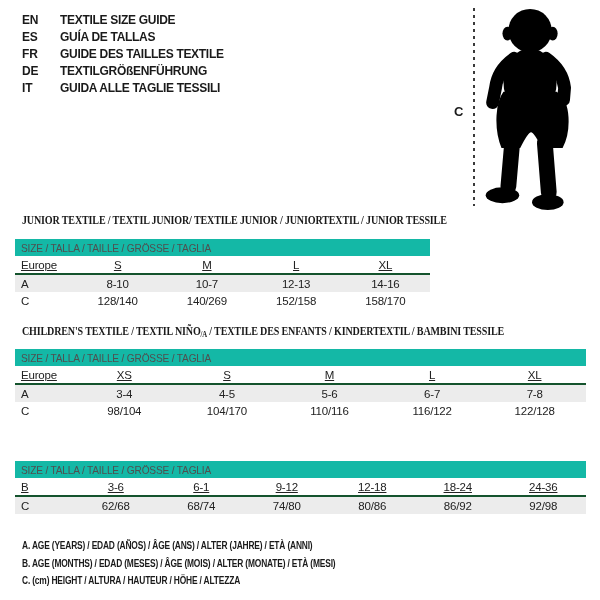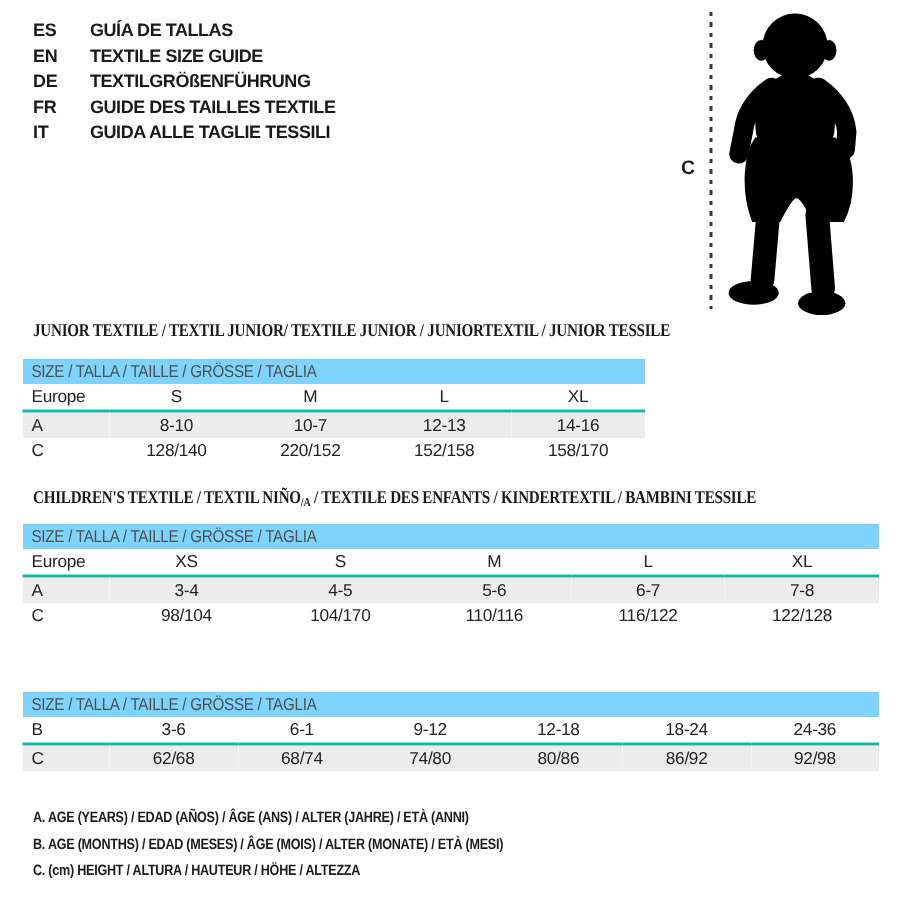--- a/index.html
+++ b/index.html
@@ -25,53 +25,53 @@
 
   
   .sec-title{position:absolute;left:22px;font-weight:bold;font-size:12px;line-height:16px;font-family:Liberation Serif, serif;}
   .sub{font-size:8px;vertical-align:-2px;}
 
   
   table{position:absolute;left:15px;border-collapse:collapse;table-layout:fixed;}
   td,th{padding:0;font-size:11.5px;font-weight:normal;height:17px;
         text-align:center;letter-spacing:-0.2px;color:#222;overflow:hidden;white-space:nowrap;}
   td:first-child,th.size-bar{text-align:left;padding-left:6px;}
-  .size-bar{background:#7dd3fc;color:#4f4f4f;}
+  .size-bar{background:#14b8a6;color:#4f4f4f;}
   .size-bar .cond{transform:scaleX(0.88);}
-  tr.first-row td{border-bottom:2px solid #14b8a6;}
+  tr.first-row td{border-bottom:2px solid #14532d;text-decoration:underline;}
   tr.alt td{background:#ececec;}
   .t1{top:239px;width:415px;}
   .t2{top:349px;width:571px;}
   .t3{top:461px;width:571px;}
 
   
   .notes{position:absolute;top:537px;left:22px;}
   .note{height:17.5px;line-height:17.5px;font-weight:bold;font-size:10px;}
 </style>
 </head>
 <body>
 
 <div id="page">
 
   <div class="langs">
     <div class="lang-row">
+      <span class="lang-code">EN</span>
+      <span class="lang-label">TEXTILE SIZE GUIDE</span>
+    </div>
+    <div class="lang-row">
       <span class="lang-code">ES</span>
       <span class="lang-label">GUÍA DE TALLAS</span>
     </div>
     <div class="lang-row">
-      <span class="lang-code">EN</span>
-      <span class="lang-label">TEXTILE SIZE GUIDE</span>
+      <span class="lang-code">FR</span>
+      <span class="lang-label">GUIDE DES TAILLES TEXTILE</span>
     </div>
     <div class="lang-row">
       <span class="lang-code">DE</span>
       <span class="lang-label">TEXTILGRÖßENFÜHRUNG</span>
-    </div>
-    <div class="lang-row">
-      <span class="lang-code">FR</span>
-      <span class="lang-label">GUIDE DES TAILLES TEXTILE</span>
     </div>
     <div class="lang-row">
       <span class="lang-code">IT</span>
       <span class="lang-label">GUIDA ALLE TAGLIE TESSILI</span>
     </div>
   </div>
 
   <div class="figure">
     <div class="dash-line"></div>
     <span class="c-label">C</span>
@@ -123,21 +123,21 @@
     <tr class="alt">
       <td>A</td>
       <td>8-10</td>
       <td>10-7</td>
       <td>12-13</td>
       <td>14-16</td>
     </tr>
     <tr>
       <td>C</td>
       <td>128/140</td>
-      <td>220/152</td>
+      <td>140/269</td>
       <td>152/158</td>
       <td>158/170</td>
     </tr>
   </tbody>
     </table>
 
   <div class="sec-title" style="top:323px">
     <span class="cond"><span>CHILDREN'S TEXTILE / TEXTIL NIÑO</span><span class="sub">/A</span><span> / TEXTILE DES ENFANTS / KINDERTEXTIL / BAMBINI TESSILE</span></span>
   </div>
   <table class="t2">

